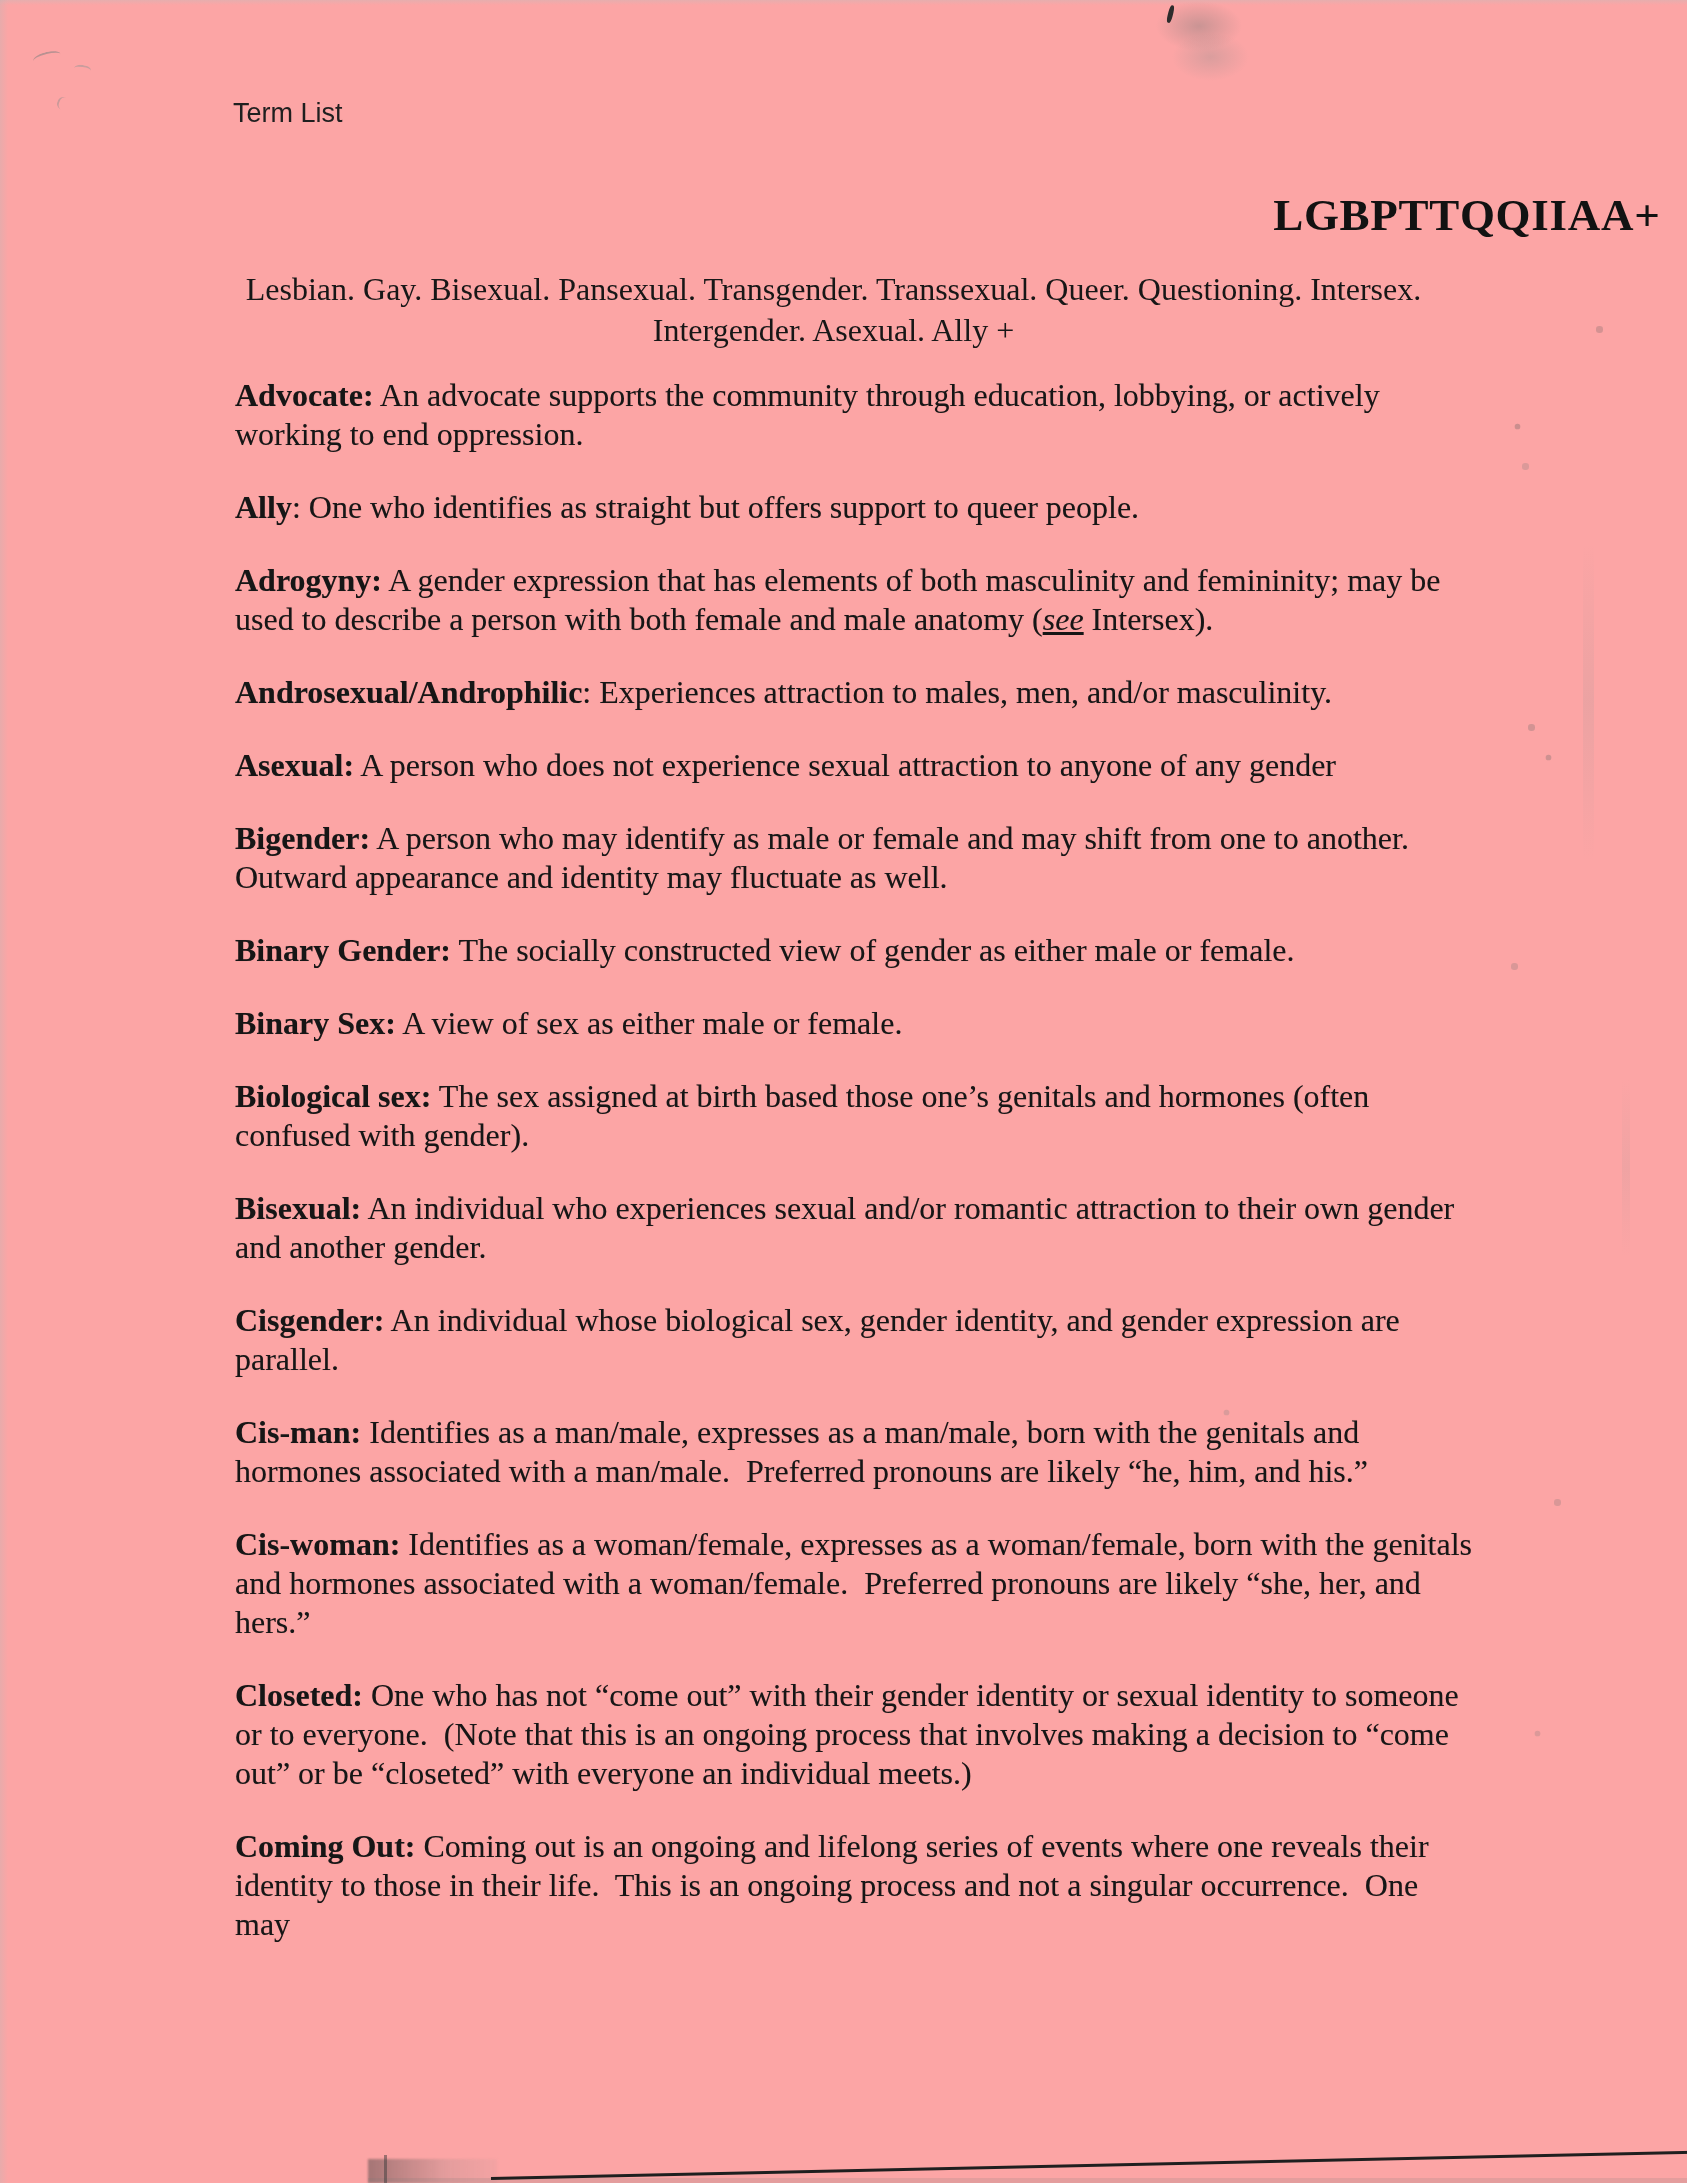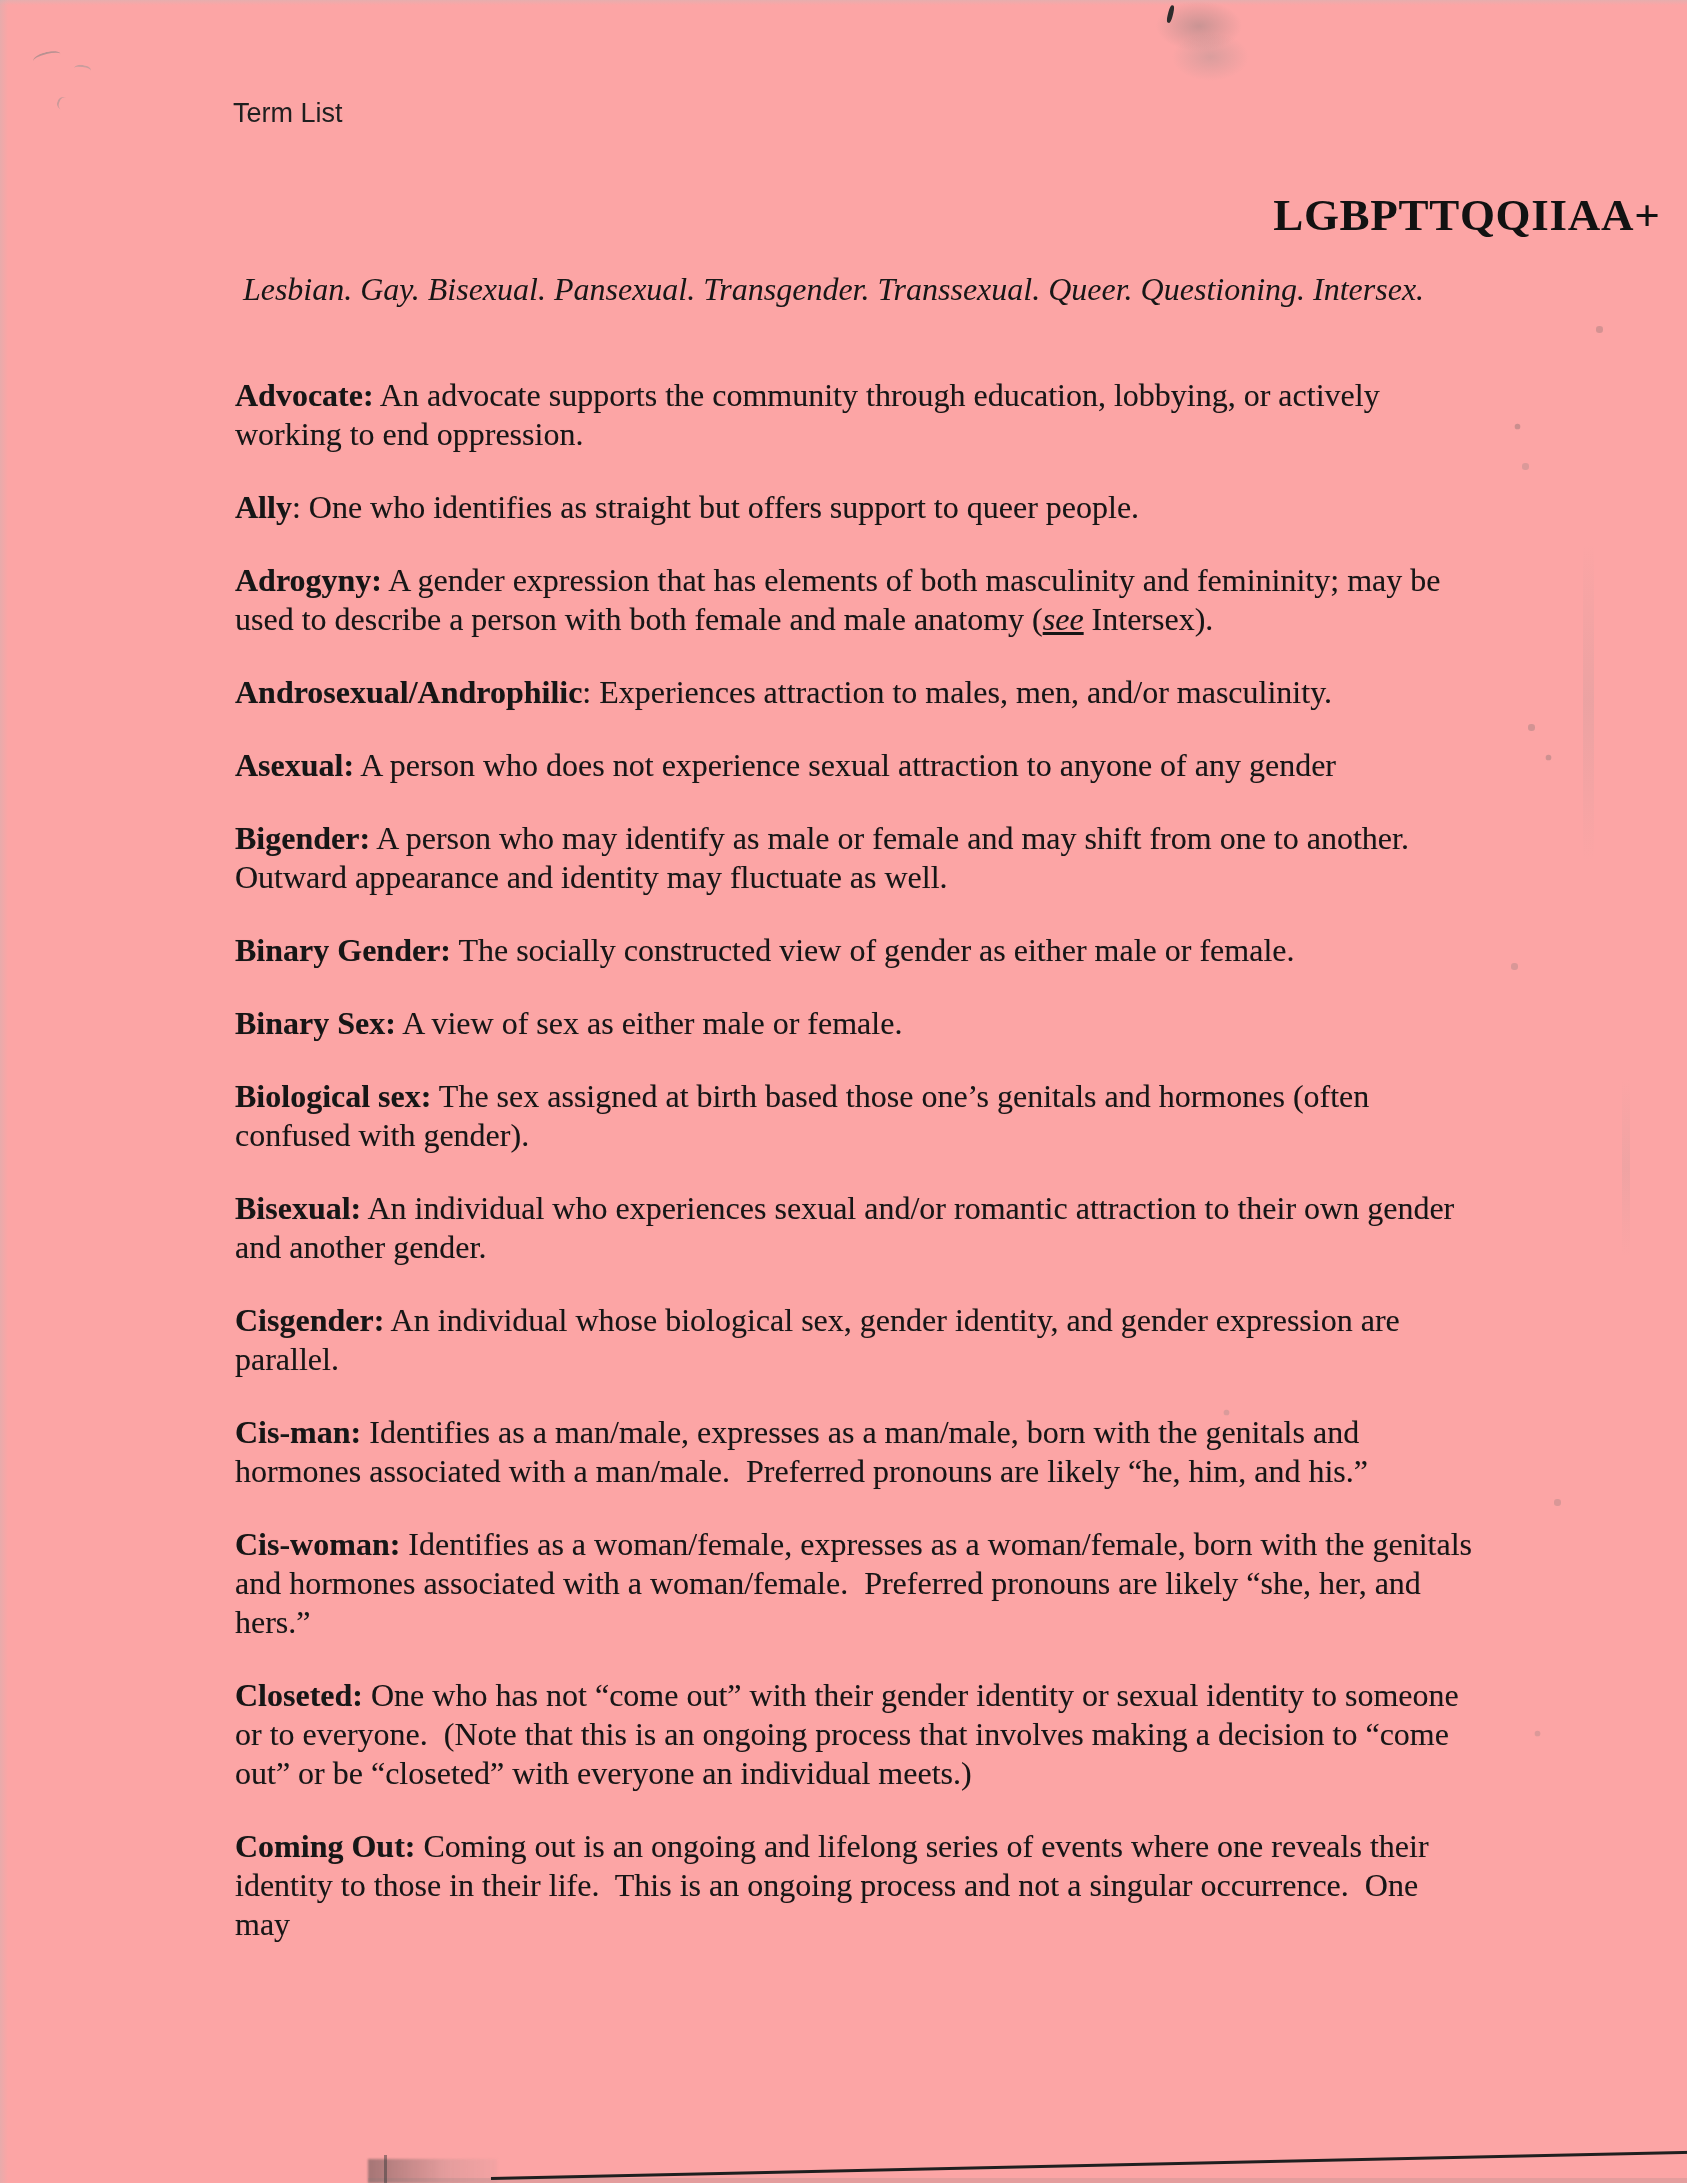--- a/index.html
+++ b/index.html
@@ -30,21 +30,20 @@
     font-size: 45px;
     font-weight: bold;
     letter-spacing: 0.7px;
     color: #121212;
   }
   .subtitle {
     position: absolute;
     left: 0; right: 20px;
     top: 269px;
     text-align: center;
-    font-style: italic;
     font-size: 32px;
     line-height: 41px;
     color: #171717;
   }
   .subtitle .sub-line { display: block; }
   .terms {
     position: absolute;
     left: 235px;
     width: 1244px;
     top: 376px;
@@ -100,20 +99,21 @@
 <body>
 
 <div class="page">
 
   <div class="header-label">Term List</div>
 
   <h1 class="title">LGBPTTQQIIAA+</h1>
 
   <div class="subtitle">
     <span class="sub-line">Lesbian. Gay. Bisexual. Pansexual. Transgender. Transsexual. Queer. Questioning. Intersex.</span>
+    <span class="sub-line">Intergender. Asexual. Ally +</span>
   </div>
 
   <div class="terms">
   <p class="term-para"><span class="term-name">Advocate:</span><span class="term-sep"> </span><span class="term-def">An advocate supports the community through education, lobbying, or actively working to end oppression.</span></p>
 
   <p class="term-para"><span class="term-name">Ally</span><span class="term-sep">: </span><span class="term-def">One who identifies as straight but offers support to queer people.</span></p>
 
   <p class="term-para"><span class="term-name">Adrogyny:</span><span class="term-sep"> </span><span class="term-def">A gender expression that has elements of both masculinity and femininity; may be used to describe a person with both female and male anatomy (</span><span class="term-italic">see</span><span class="term-def2"> Intersex).</span></p>
 
   <p class="term-para"><span class="term-name">Androsexual/Androphilic</span><span class="term-sep">: </span><span class="term-def">Experiences attraction to males, men, and/or masculinity.</span></p>

